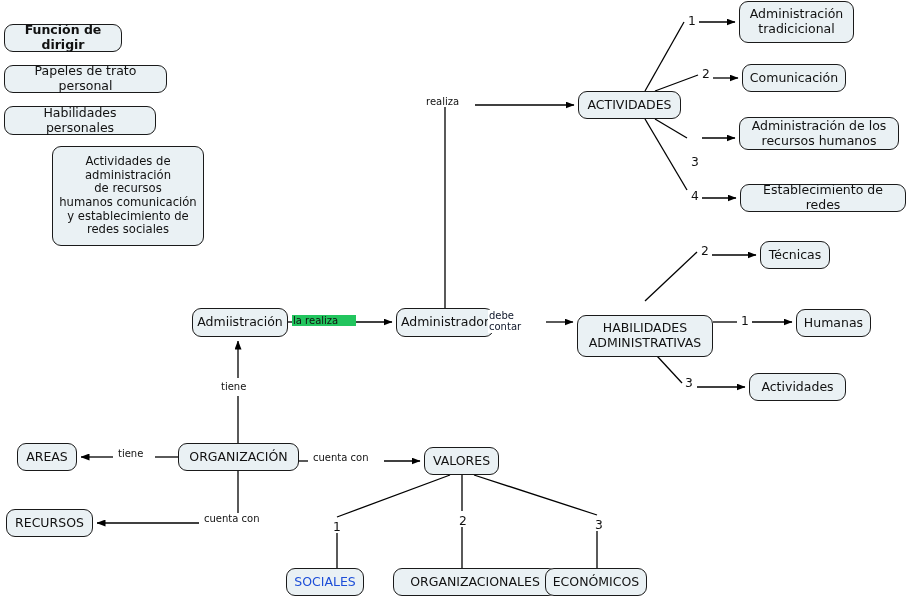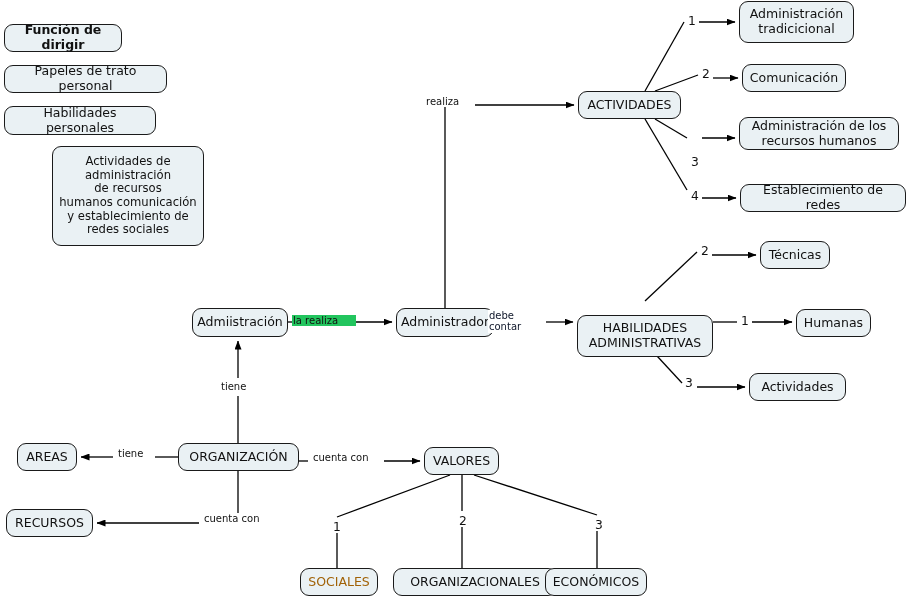--- a/index.html
+++ b/index.html
@@ -154,21 +154,21 @@
   <div class="node" style="left: 396px; top: 308px; width: 98px; height: 29px; background: rgb(234, 241, 244); border-color: rgb(26, 26, 26); color: rgb(17, 17, 17);">Administrador</div>
   <div class="node" style="left: 577px; top: 315px; width: 136px; height: 42px; background: rgb(234, 241, 244); border-color: rgb(26, 26, 26); color: rgb(17, 17, 17);">HABILIDADES
 ADMINISTRATIVAS</div>
   <div class="node" style="left: 760px; top: 241px; width: 70px; height: 28px; background: rgb(234, 241, 244); border-color: rgb(26, 26, 26); color: rgb(17, 17, 17);">Técnicas</div>
   <div class="node" style="left: 796px; top: 309px; width: 75px; height: 28px; background: rgb(234, 241, 244); border-color: rgb(26, 26, 26); color: rgb(17, 17, 17);">Humanas</div>
   <div class="node" style="left: 749px; top: 373px; width: 97px; height: 28px; background: rgb(234, 241, 244); border-color: rgb(26, 26, 26); color: rgb(17, 17, 17);">Actividades</div>
   <div class="node" style="left: 17px; top: 443px; width: 60px; height: 28px; background: rgb(234, 241, 244); border-color: rgb(26, 26, 26); color: rgb(17, 17, 17);">AREAS</div>
   <div class="node" style="left: 6px; top: 509px; width: 87px; height: 28px; background: rgb(234, 241, 244); border-color: rgb(26, 26, 26); color: rgb(17, 17, 17);">RECURSOS</div>
   <div class="node" style="left: 178px; top: 443px; width: 121px; height: 28px; background: rgb(234, 241, 244); border-color: rgb(26, 26, 26); color: rgb(17, 17, 17);">ORGANIZACIÓN</div>
   <div class="node" style="left: 424px; top: 447px; width: 75px; height: 28px; background: rgb(234, 241, 244); border-color: rgb(26, 26, 26); color: rgb(17, 17, 17);">VALORES</div>
-  <div class="node" style="left: 300px; top: 568px; width: 78px; height: 28px; background: rgb(234, 241, 244); border-color: rgb(26, 26, 26); color: #a16207;">SOCIALES</div>
+  <div class="node" style="left: 286px; top: 568px; width: 78px; height: 28px; background: rgb(234, 241, 244); border-color: rgb(26, 26, 26); color: #1d4ed8;">SOCIALES</div>
   <div class="node" style="left: 393px; top: 568px; width: 164px; height: 28px; background: rgb(234, 241, 244); border-color: rgb(26, 26, 26); color: rgb(17, 17, 17);">ORGANIZACIONALES</div>
   <div class="node" style="left: 545px; top: 568px; width: 102px; height: 28px; background: rgb(234, 241, 244); border-color: rgb(26, 26, 26); color: rgb(17, 17, 17);">ECONÓMICOS</div>
 
   <div class="edge-label" style="left: 425px; top: 96px; width: 48px; color: rgb(17, 17, 17); background: rgb(255, 255, 255);">realiza</div>
   <div class="edge-label" style="left: 292px; top: 315px; width: 62px; color: rgb(17, 17, 17); background: #22c55e;">la realiza</div>
   <div class="edge-label" style="left: 488px; top: 310px; width: 48px; color: #0f172a; background: rgb(255, 255, 255);">debe
 contar</div>
   <div class="edge-label" style="left: 220px; top: 381px; width: 36px; color: rgb(17, 17, 17); background: rgb(255, 255, 255);">tiene</div>
   <div class="edge-label" style="left: 117px; top: 448px; width: 36px; color: rgb(17, 17, 17); background: rgb(255, 255, 255);">tiene</div>
   <div class="edge-label" style="left: 203px; top: 513px; width: 70px; color: rgb(17, 17, 17); background: rgb(255, 255, 255);">cuenta con</div>

